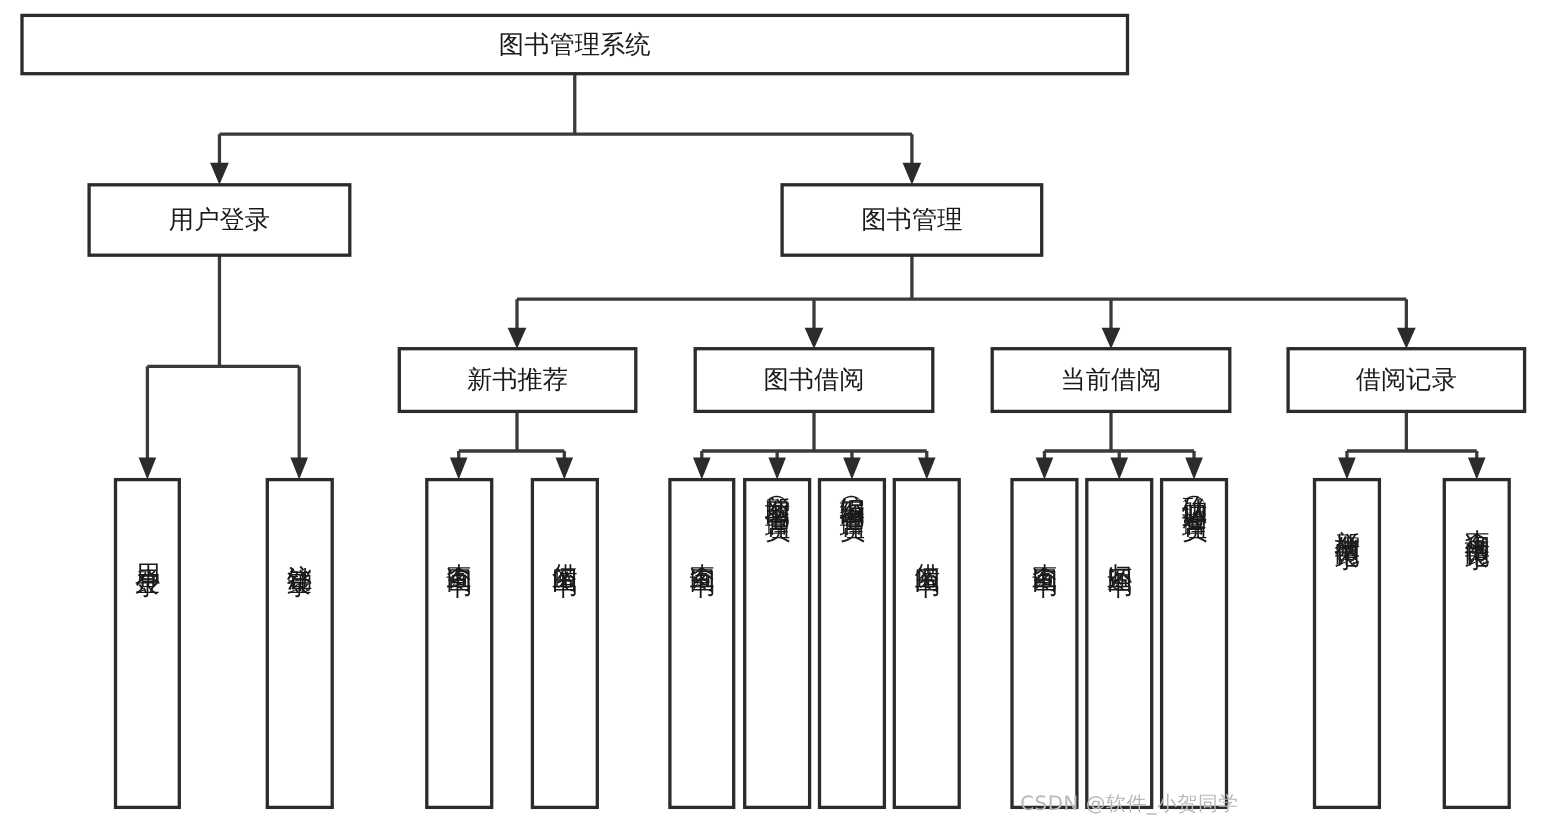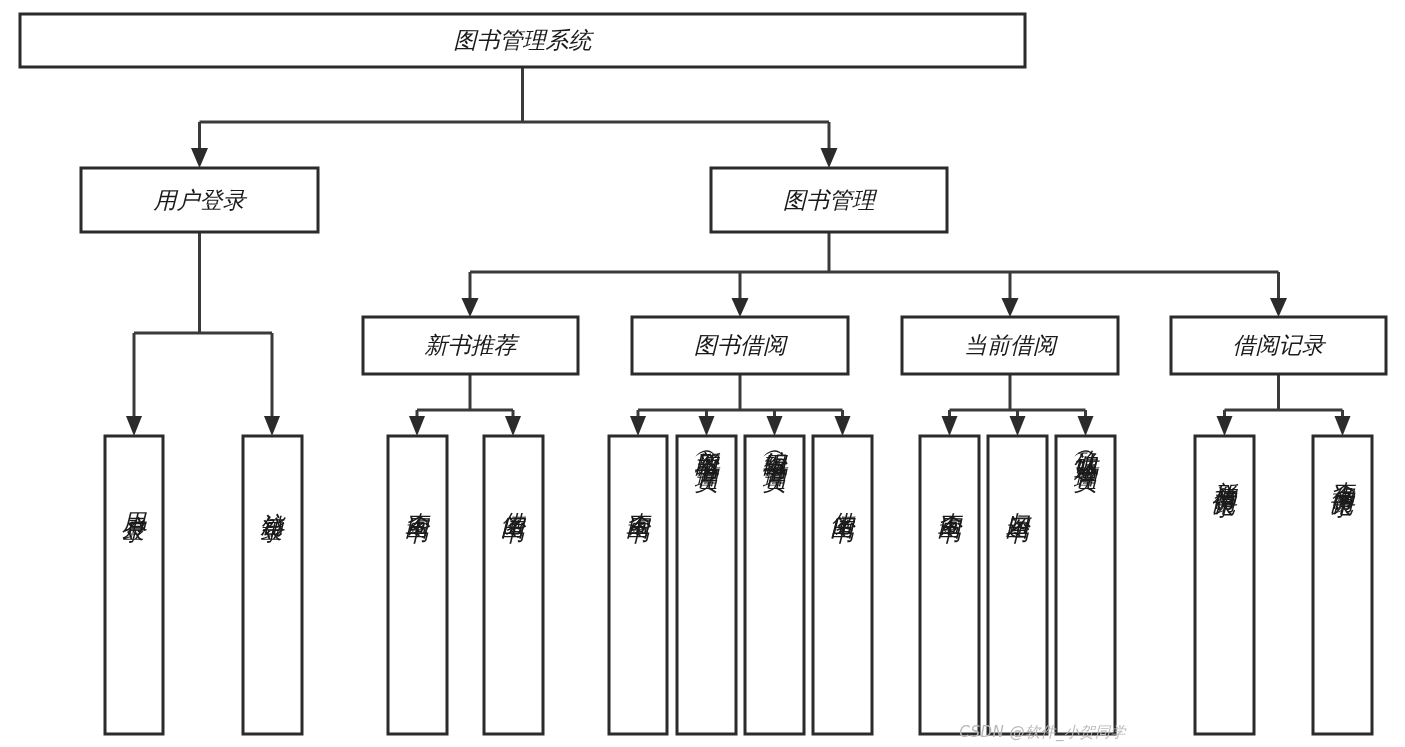--- a/index.html
+++ b/index.html
@@ -12,21 +12,20 @@
     height: 747px;
     position: relative;
     overflow: hidden;
     font-family: "DejaVu Sans", "Liberation Sans", sans-serif;
   }
   #diagram-root {
     position: absolute;
     top: 0; left: 0;
     width: 1134px;
     height: 747px;
-    font-style: italic;
   }
   svg.flowchart {
     display: block;
     width: 1405px;
     height: 747px;
   }
   .node-rect {
     fill: #ffffff;
     stroke: #2b2b2b;
     stroke-width: 3;
@@ -55,21 +54,21 @@
     text-anchor: middle;
     writing-mode: vertical-rl;
     glyph-orientation-vertical: 0;
     letter-spacing: 3px;
   }
   .watermark {
     position: absolute;
     right: 8px;
     bottom: 5px;
     font-family: "DejaVu Sans", "Liberation Sans", sans-serif;
-    font-size: 15px;
+    font-size: 18px;
     color: #b9b9b9;
     letter-spacing: 0.5px;
     white-space: nowrap;
     pointer-events: none;
   }
 </style>
 </head>
 <body>
 
 <div id="diagram-root">

